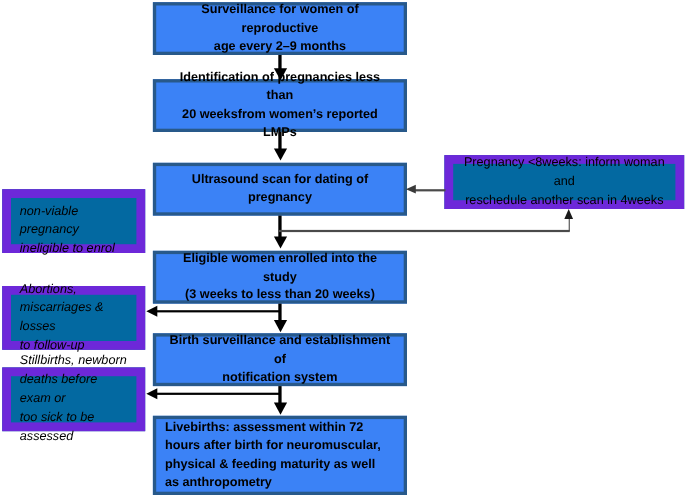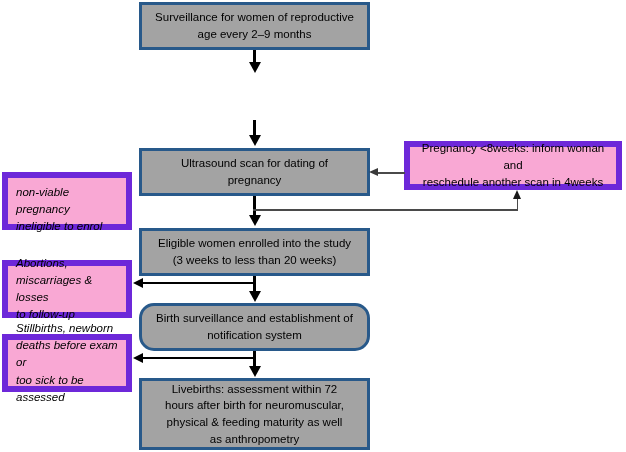--- a/index.html
+++ b/index.html
@@ -20,35 +20,35 @@
     box-sizing: border-box;
     display: flex;
     align-items: center;
     justify-content: center;
     text-align: center;
     color: #000000;
   }
   
   .main-box {
     border: 3px solid #28598A;
-    background: #a3a3a3;
-    font-weight: normal;
+    background: #3b82f6;
+    font-weight: bold;
     font-size: 11.5px;
     line-height: 1.45;
     padding: 2px 8px;
   }
   .main-box.left-align {
     justify-content: flex-start;
-    text-align: center;
+    text-align: left;
     padding-left: 8px;
   }
   
   .side-box {
-    border: 6px solid #6d28d9;
-    background: #f9a8d4;
+    border: 8px solid #6d28d9;
+    background: #0369a1;
     font-size: 11.5px;
     line-height: 1.5;
     padding: 2px 8px;
     align-items: center;
   }
   .side-box.italic {
     font-style: italic;
     justify-content: flex-start;
     text-align: left;
   }
@@ -109,36 +109,42 @@
 
 <div id="canvas">
 
   <div class="node main-box" style="left:139px; top:2px; width:231px; height:48px;">
     <span class="txt">
       <span>Surveillance for women of reproductive</span><br>
       <span>age every 2–9 months</span>
     </span>
   </div>
 
+  <div class="node main-box" style="left:139px; top:72px; width:231px; height:48px;">
+    <span class="txt">
+      <span>Identification of pregnancies less than</span><br>
+      <span>20 weeksfrom women’s reported LMPs</span>
+    </span>
+  </div>
 
   <div class="node main-box" style="left:139px; top:148px; width:231px; height:48px;">
     <span class="txt">
       <span>Ultrasound scan for dating of</span><br>
       <span>pregnancy</span>
     </span>
   </div>
 
   <div class="node main-box" style="left:139px; top:228px; width:231px; height:48px;">
     <span class="txt">
       <span>Eligible women enrolled into the study</span><br>
       <span>(3 weeks to less than 20 weeks)</span>
     </span>
   </div>
 
-  <div class="node main-box" style="left:139px; top:303px; width:231px; height:48px;border-radius:15px;">
+  <div class="node main-box" style="left:139px; top:303px; width:231px; height:48px;">
     <span class="txt">
       <span>Birth surveillance and establishment of</span><br>
       <span>notification system</span>
     </span>
   </div>
 
   <div class="node main-box left-align" style="left:139px; top:378px; width:231px; height:72px;">
     <span class="txt">
       <span>Livebirths: assessment within 72</span><br>
       <span>hours after birth for neuromuscular,</span><br>

